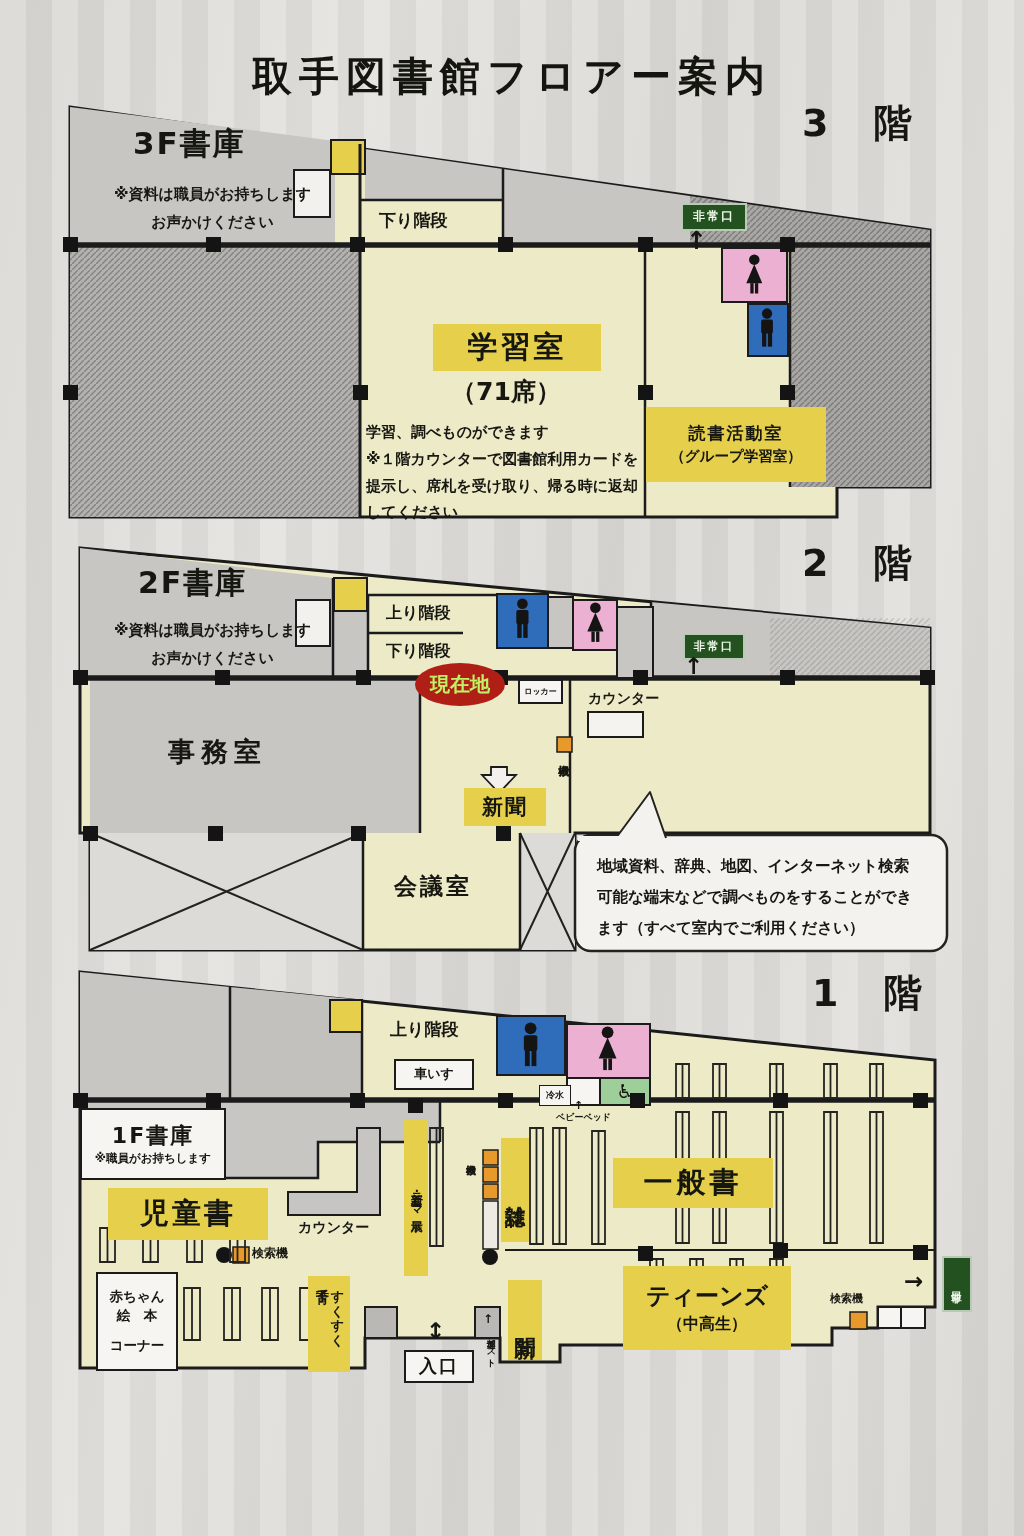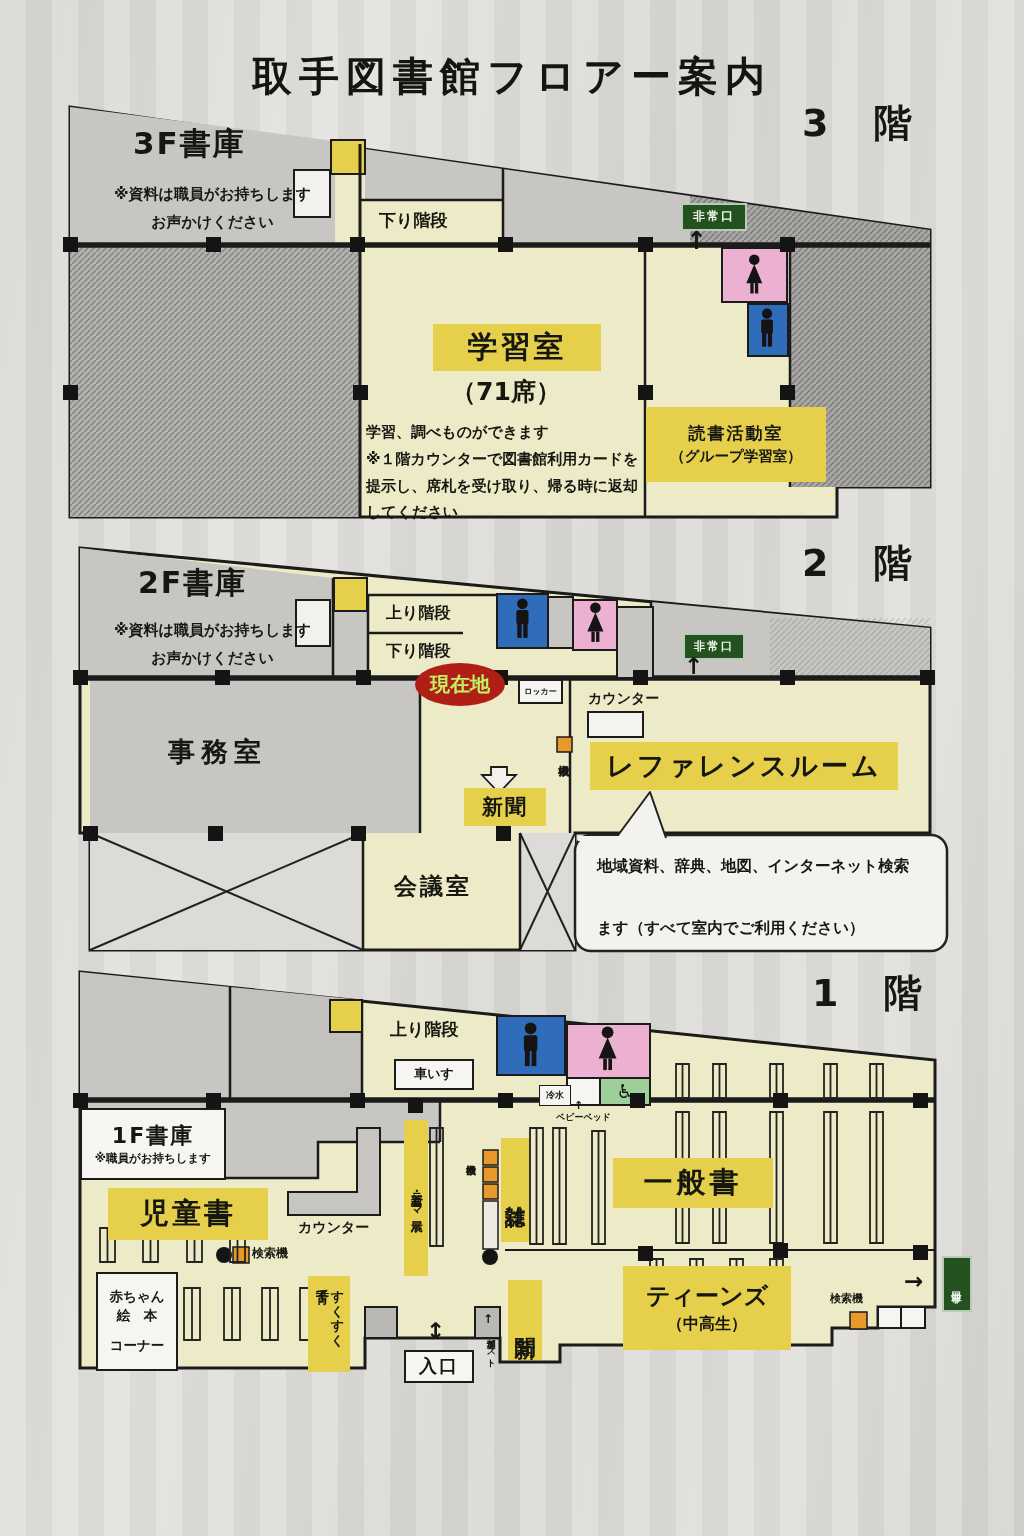--- a/index.html
+++ b/index.html
@@ -230,22 +230,22 @@
 <div class="t" style="left:386px;top:604px;font-size:16px;">上り階段</div>
 <div class="t" style="left:386px;top:642px;font-size:16px;">下り階段</div>
 <div class="t sign flex" style="left:683px;top:633px;width:58px;height:23px;font-size:11.5px;">非常口</div>
 <div class="t" style="left:684px;top:653px;font-size:23px;">↑</div>
 <div class="t oval flex" style="left:415px;top:663px;width:90px;height:43px;font-size:20px;z-index:4;">現在地</div>
 <div class="t wbox flex" style="left:518px;top:679px;width:41px;height:21px;font-size:8px;font-weight:bold;z-index:2;">ロッカー</div>
 <div class="t" style="left:588px;top:690px;font-size:14px;">カウンター</div>
 <div class="t" style="left:168px;top:736px;font-size:27px;letter-spacing:6px;">事務室</div>
 <div class="t hl flex" style="left:464px;top:788px;width:82px;height:38px;font-size:21px;letter-spacing:2px;z-index:2;">新聞</div>
 <div class="t v" style="left:556px;top:756px;height:54px;font-size:11px;z-index:2;">検索機</div>
-<div class="t hl flex" style="left:590px;top:742px;width:308px;height:48px;font-size:27px;letter-spacing:3px;">レファレンスルーム</div>
 <div class="t balloon-line" style="left:597px;top:851px;font-size:15.5px;z-index:3;">地域資料、辞典、地図、インターネット検索</div>
+<div class="t balloon-line" style="left:597px;top:882px;font-size:15.5px;z-index:3;">可能な端末などで調べものをすることができ</div>
 <div class="t balloon-line" style="left:597px;top:913px;font-size:15.5px;z-index:3;">ます（すべて室内でご利用ください）</div>
 <div class="t" style="left:394px;top:873px;font-size:23px;letter-spacing:3px;">会議室</div>
 
 <div class="t floorlabel" style="left:812px;top:972px;">1 階</div>
 <div class="t" style="left:390px;top:1020px;font-size:17px;">上り階段</div>
 <div class="t wbox flex" style="left:394px;top:1059px;width:76px;height:27px;font-size:13px;font-weight:bold;z-index:2;">車いす</div>
 <div class="t flex" style="left:606px;top:1079px;width:38px;height:25px;font-size:19px;z-index:2;">♿</div>
 <div class="t wbox flex" style="left:539px;top:1085px;width:30px;height:19px;font-size:9px;font-weight:bold;border-width:1.5px;z-index:2;">冷水</div>
 <div class="t" style="left:574px;top:1100px;font-size:11px;z-index:2;">↑</div>
 <div class="t" style="left:556px;top:1112px;font-size:9px;z-index:2;">ベビーベッド</div>

